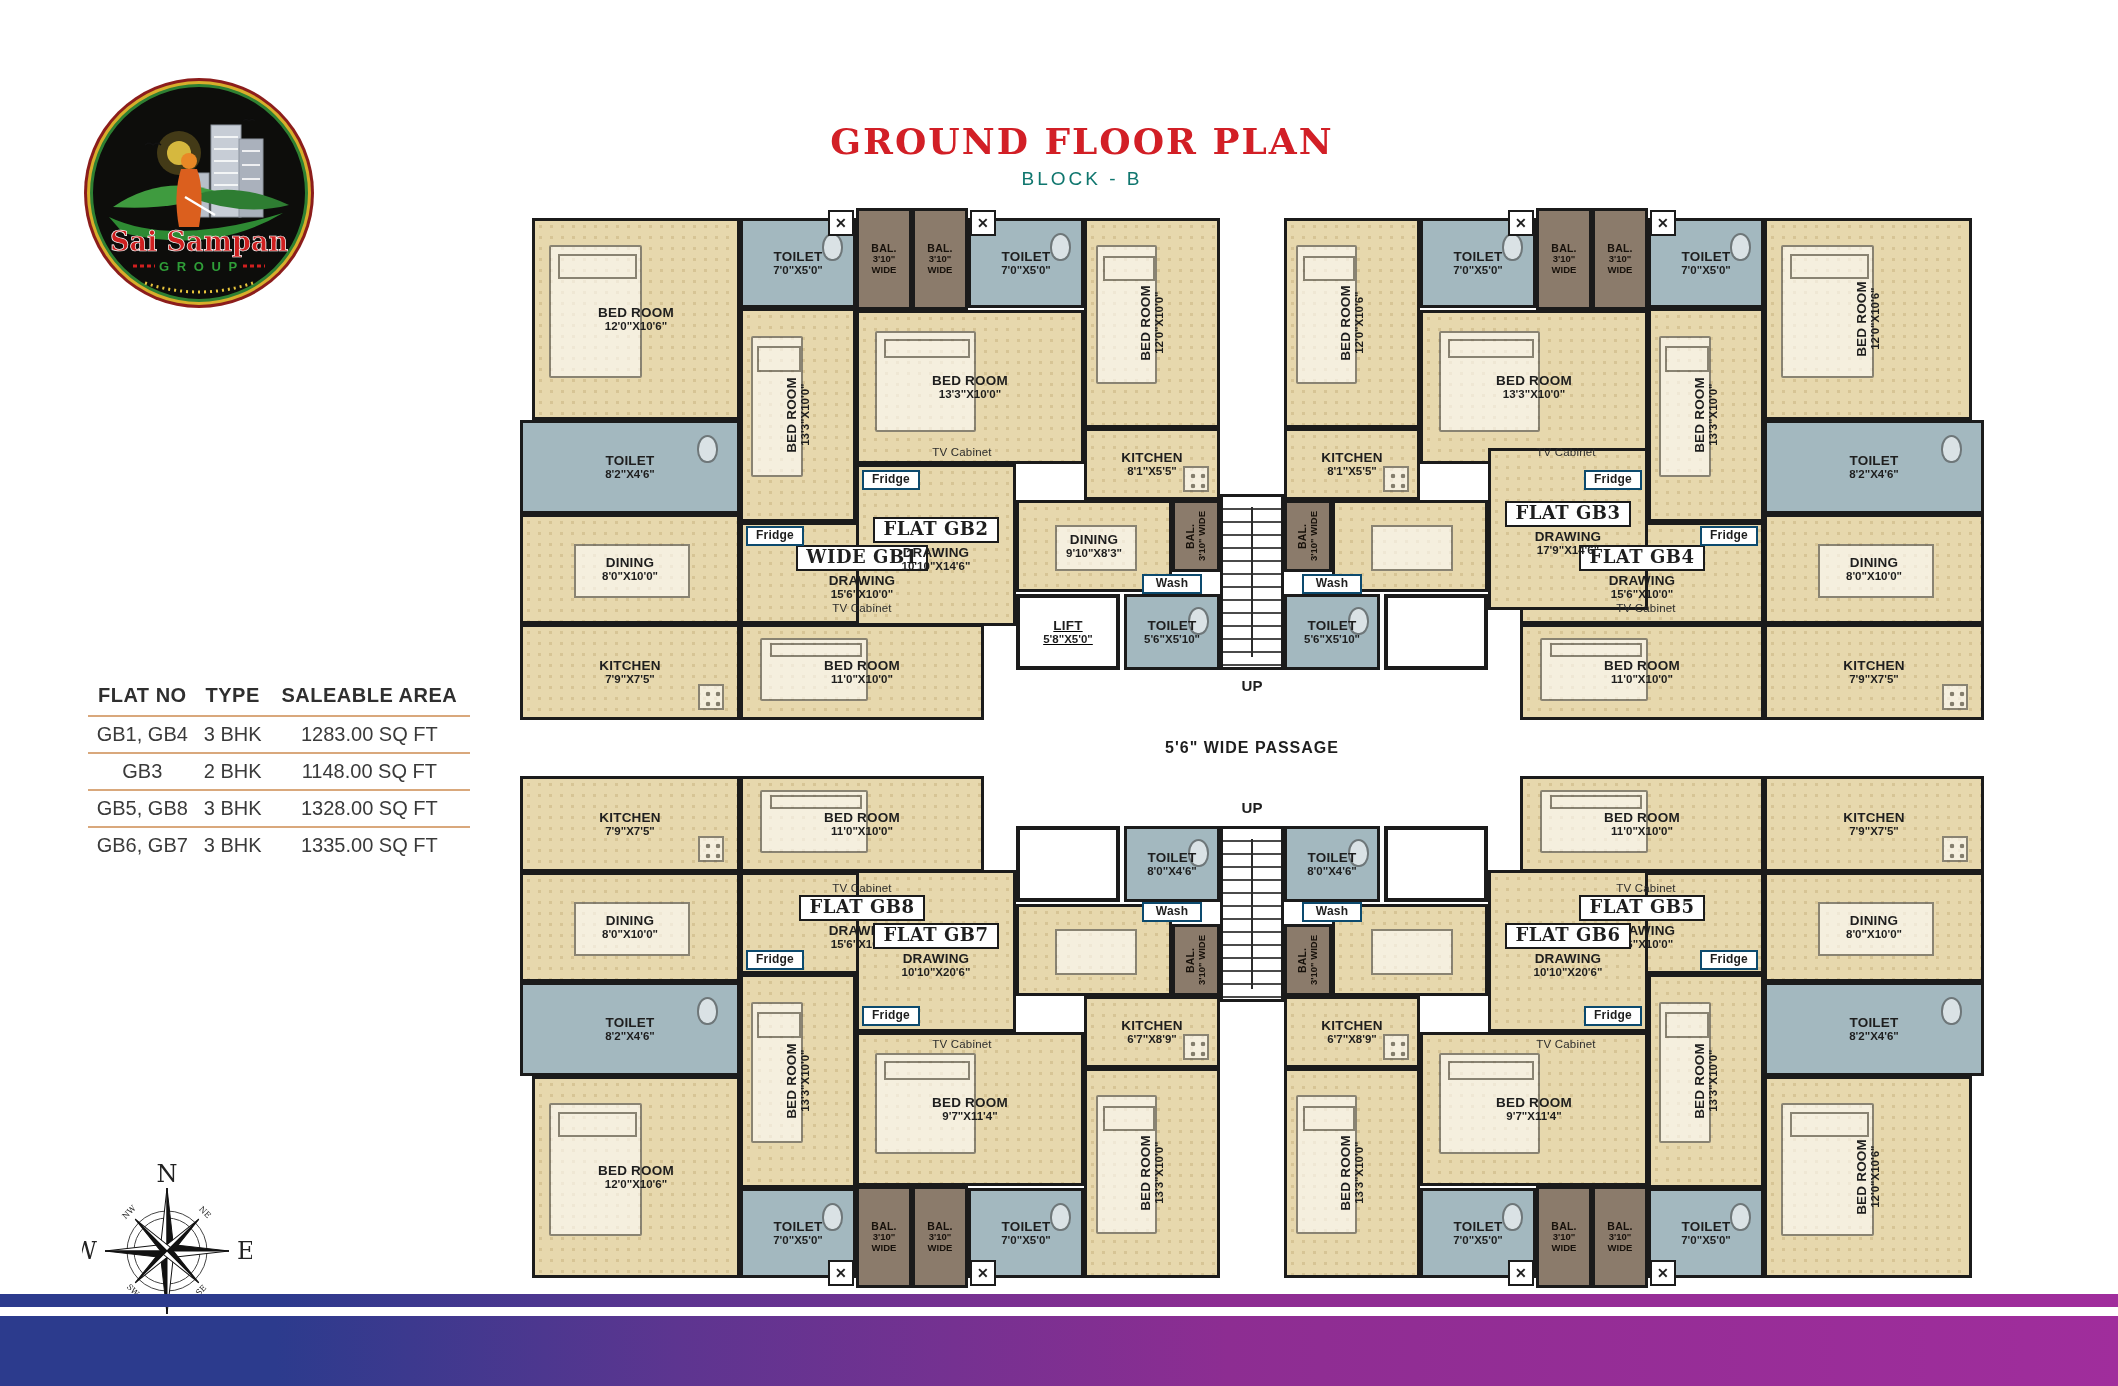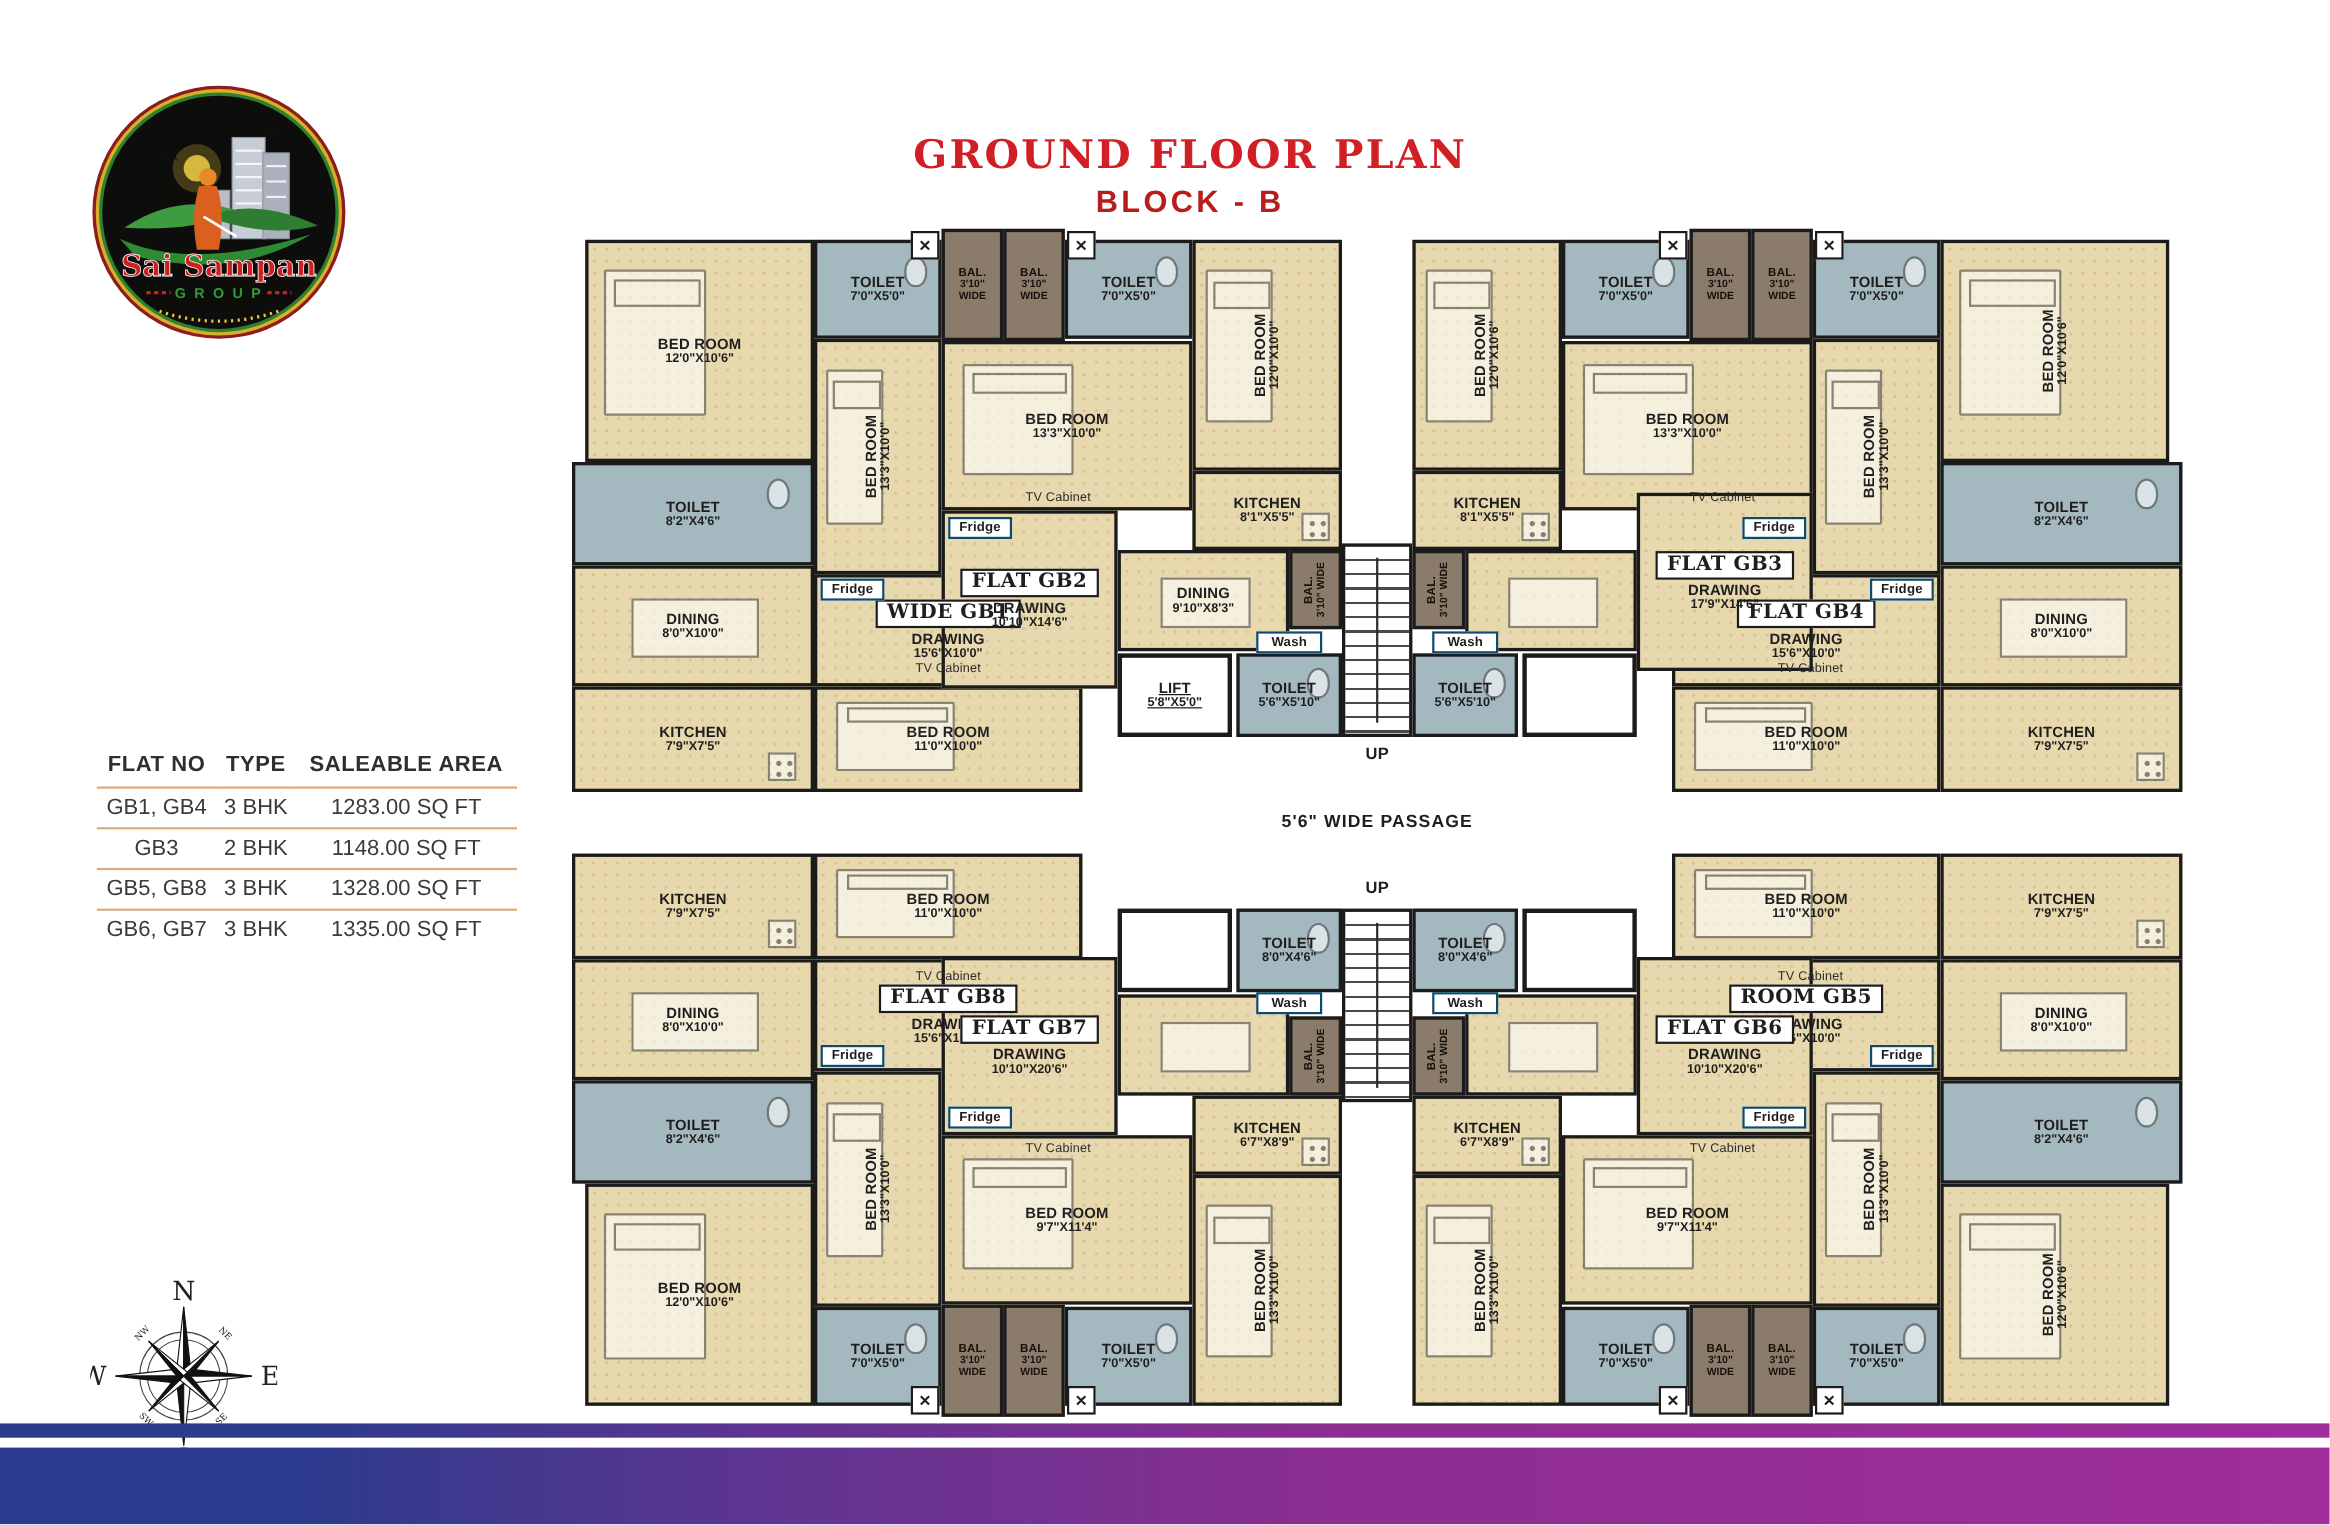--- a/index.html
+++ b/index.html
@@ -9,21 +9,21 @@
   
   .logo{position:absolute;left:90px;top:84px;width:212px;height:212px;border-radius:50%;
         background:#0d0d0b;border:3px solid #2e8033;
         box-shadow:0 0 0 3px #d8ae2b,0 0 0 6px #8c1d1c;}
   .logo svg{position:absolute;left:0;top:0;}
 
   
   .title-block{position:absolute;left:742px;top:120px;width:680px;text-align:center;}
   .title-main{font-family:"DejaVu Serif",serif;font-weight:bold;font-size:36px;
               color:#d21f26;letter-spacing:2px;}
-  .title-sub{margin-top:6px;font-size:28px;font-weight:bold;color:#b91c1c;letter-spacing:3px;}
+  .title-sub{margin-top:6px;font-size:19px;font-weight:normal;color:#0f766e;letter-spacing:3px;}
 
   
   .flat-table{position:absolute;left:88px;top:678px;width:382px;border-collapse:collapse;}
   .flat-table th{font-size:20px;font-weight:bold;color:#2f2f2f;padding:6px 4px 8px;
                  border-bottom:2px solid #d9a87c;text-align:center;letter-spacing:.5px;}
   .flat-table td{font-size:20px;color:#3a3a3a;padding:6px 4px;text-align:center;
                  border-bottom:2px solid #d9a87c;}
   .flat-table tr:last-child td{border-bottom:none;}
 
   
@@ -612,21 +612,21 @@
         </div>
       </div>
       <div class="room t-room" style="left: 1244px; top: 568px; width: 220px; height: 96px;">
         <div class="furn furn-stove"></div>
         <div class="rm-label">
           <div class="l1">KITCHEN</div>
           <div class="l2">7'9"X7'5"</div>
         </div>
       </div>
       <div class="room t-drawing" style="left: 1000px; top: 664px; width: 244px; height: 102px;">
-        <div class="rm-label"><div class="flat-box">ROOM GB5</div><div class="l1">DRAWING</div><div class="l2">15'6"X10'0"</div></div>
+        <div class="rm-label"><div class="flat-box">FLAT GB5</div><div class="l1">DRAWING</div><div class="l2">15'6"X10'0"</div></div>
       </div>
       <div class="room t-room" style="left: 1000px; top: 568px; width: 244px; height: 96px;">
         <div class="furn furn-bed"></div>
         <div class="rm-label">
           <div class="l1">BED ROOM</div>
           <div class="l2">11'0"X10'0"</div>
         </div>
       </div>
       <div class="room t-room" style="left: 764px; top: 788px; width: 136px; height: 72px;">
         <div class="furn furn-stove"></div>

